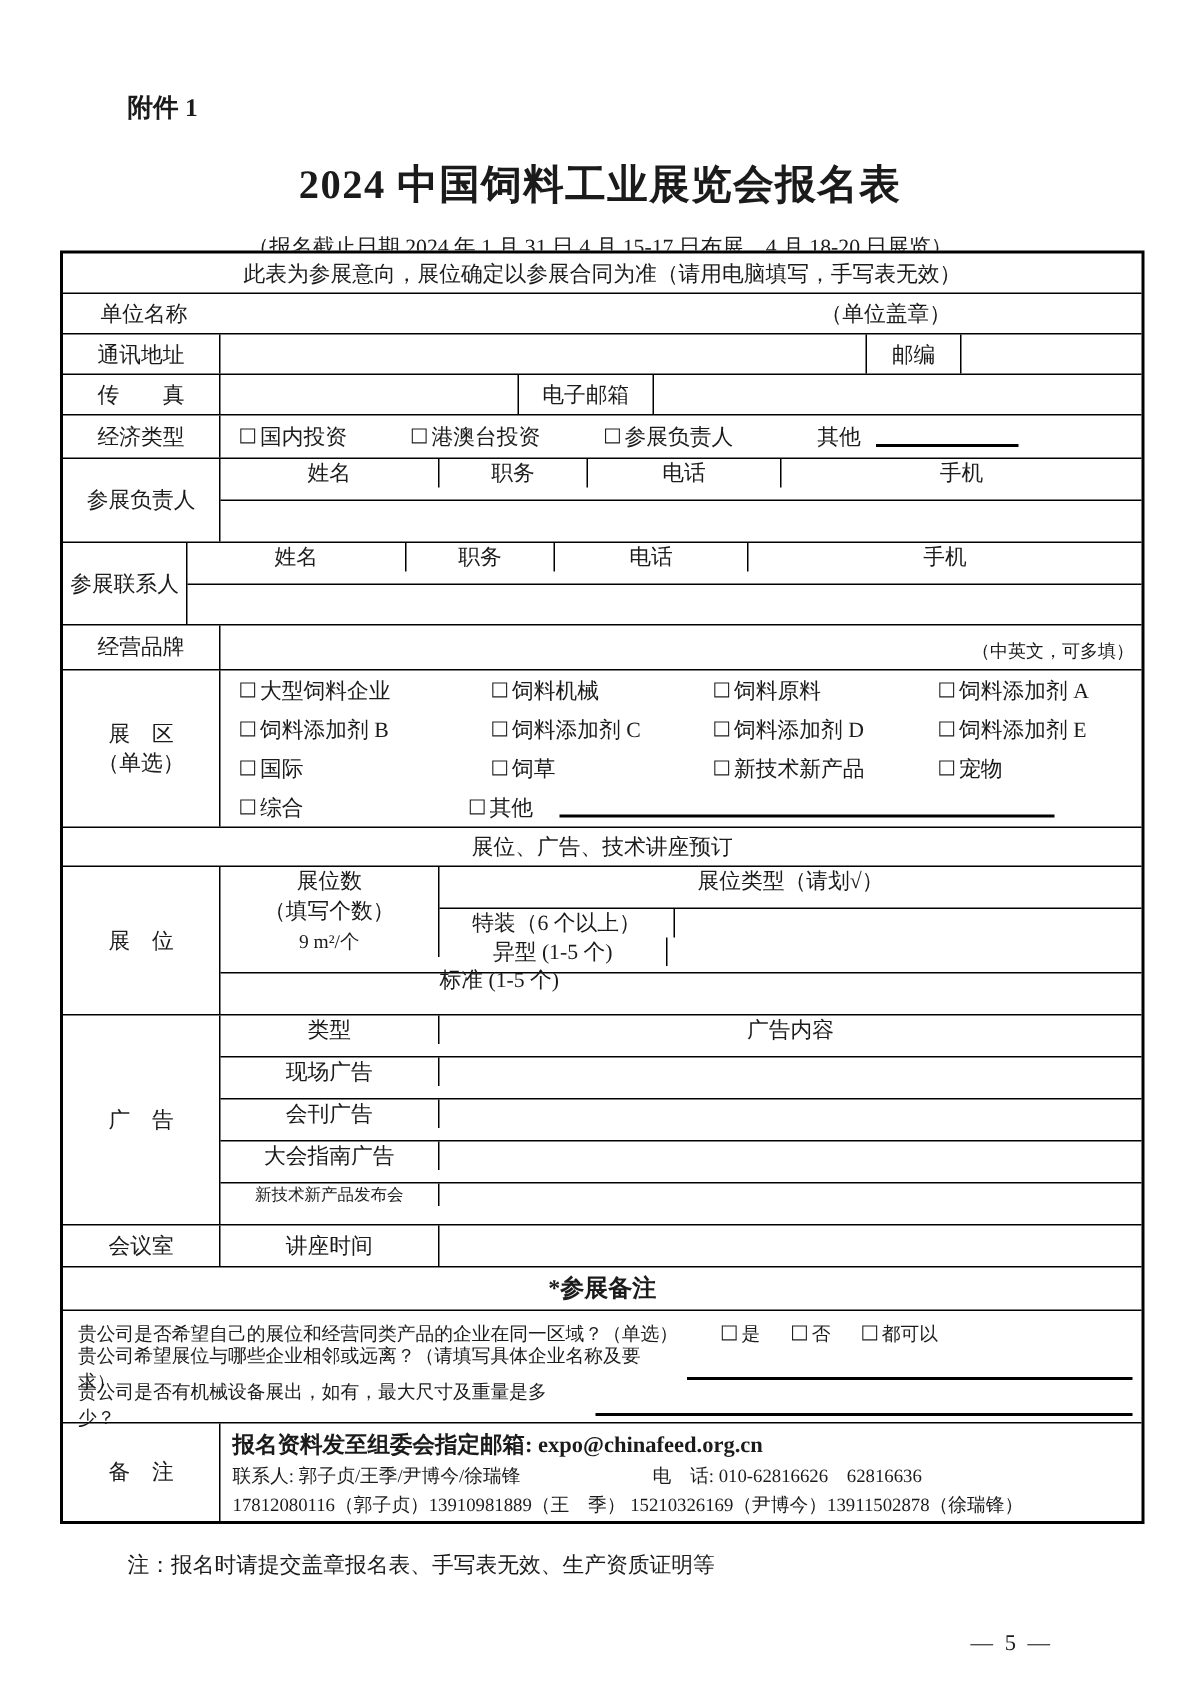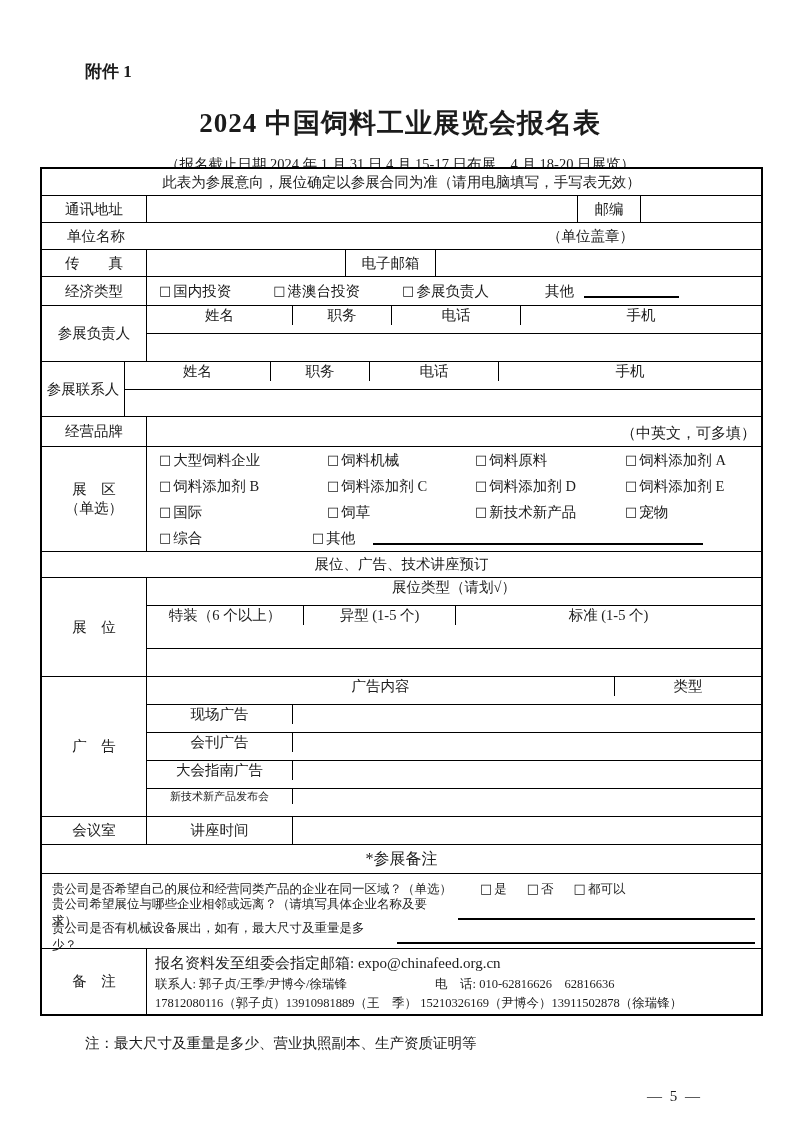--- a/index.html
+++ b/index.html
@@ -13,61 +13,61 @@
   .subtitle{position:absolute;top:155px;left:0;width:100%;text-align:center;font-size:14.5px;}
 
   .tbl{position:absolute;left:40px;top:167px;width:723px;border:2px solid #000;background:#fff;}
   .r{display:flex;border-bottom:1px solid #000;align-items:stretch;}
   .r.last{border-bottom:none;}
   .c{border-right:1px solid #000;}
   .r > .c:last-child, .r2 > .c:last-child{border-right:none;}
   .col{display:flex;flex-direction:column;flex:1;min-width:0;}
   .r2{display:flex;align-items:flex-start;}
   .col > .r2{border-bottom:1px solid #000;}
-  .col > .r2:last-child{border-bottom:none;}
+  .col > .r2:last-child{border-bottom:none;flex-direction:column;}
   .cc{display:flex;align-items:center;justify-content:center;text-align:center;}
   .cl{display:flex;align-items:center;padding-left:10px;}
   .flex1{flex:1;min-width:0;}
-  .bold{font-weight:normal;}
+  .bold{font-weight:bold;}
   .cb{font-family:"DejaVu Sans",sans-serif;font-size:13px;margin-right:2px;position:relative;top:-1px;}
   .cbi{display:inline-flex;align-items:center;white-space:nowrap;}
   .ul{display:inline-block;border-bottom:2px solid #000;height:13px;}
   .zline{display:flex;align-items:center;height:26px;padding-left:12px;}
   .small{font-size:12.5px;}
-  .tiny{font-size:15px;}
+  .tiny{font-size:12px;}
   .footnote{position:absolute;left:85px;top:1034px;font-size:14.5px;}
   .pagenum{position:absolute;right:98px;top:1088px;font-size:15px;letter-spacing:2px;}
 </style>
 </head>
 <body>
 
 <div class="page">
 
   <div class="attachment">附件 1</div>
   <div class="title">2024 中国饲料工业展览会报名表</div>
   <div class="subtitle">（报名截止日期 2024 年 1 月 31 日,4 月 15-17 日布展，4 月 18-20 日展览）</div>
 
   <div class="tbl">
 
     <div class="r" style="height:27px">
       <div class="c flex1 cc">此表为参展意向，展位确定以参展合同为准（请用电脑填写，手写表无效）</div>
     </div>
 
+    <div class="r" style="height:27px;position:relative">
+      <div class="c flex1 cl" style="padding-left:25px">
+        <span>单位名称</span>
+        <span style="position:absolute;left:505px">（单位盖章）</span>
+      </div>
+    </div>
+
     <div class="r" style="height:27px">
       <div class="c cc" style="width:105px">通讯地址</div>
       <div class="c flex1"></div>
       <div class="c cc" style="width:63px">邮编</div>
       <div class="c" style="width:120px"></div>
-    </div>
-
-    <div class="r" style="height:27px;position:relative">
-      <div class="c flex1 cl" style="padding-left:25px">
-        <span>单位名称</span>
-        <span style="position:absolute;left:505px">（单位盖章）</span>
-      </div>
     </div>
 
     <div class="r" style="height:27px">
       <div class="c cc" style="width:105px">传　　真</div>
       <div class="c" style="width:199px"></div>
       <div class="c cc" style="width:90px">电子邮箱</div>
       <div class="c flex1"></div>
     </div>
 
     <div class="r" style="height:29px">
@@ -208,20 +208,25 @@
     </div>
 
     <div class="r" style="height:26px">
       <div class="c flex1 cc">展位、广告、技术讲座预订</div>
     </div>
 
     <div class="r" style="height:99px">
       <div class="c cc" style="width:105px">展　位</div>
       <div class="col">
         <div class="r2" style="height:71px">
+          <div class="c cc" style="width:146px;flex-direction:column;line-height:20px">
+            <span>展位数</span>
+            <span>（填写个数）</span>
+            <span style="font-size:13px">9 m²/个</span>
+          </div>
           <div class="col">
             <div class="r2" style="height:28px">
               <div class="c flex1 cc">展位类型（请划√）</div>
             </div>
             <div class="r2 flex1">
               <div class="c cc" style="width:157px">特装（6 个以上）</div>
               <div class="c cc" style="width:152px">异型 (1-5 个)</div>
               <div class="c cc flex1">标准 (1-5 个)</div>
             </div>
           </div>
@@ -232,22 +237,22 @@
           <div class="c" style="width:152px"></div>
           <div class="c flex1"></div>
         </div>
       </div>
     </div>
 
     <div class="r" style="height:140px">
       <div class="c cc" style="width:105px">广　告</div>
       <div class="col">
         <div class="r2" style="height:28px">
+          <div class="c cc" style="width:146px">类型</div>
           <div class="c cc flex1">广告内容</div>
-          <div class="c cc" style="width:146px">类型</div>
         </div>
         <div class="r2" style="height:28px">
           <div class="c cc" style="width:146px">现场广告</div>
           <div class="c flex1"></div>
         </div>
         <div class="r2" style="height:28px">
           <div class="c cc" style="width:146px">会刊广告</div>
           <div class="c flex1"></div>
         </div>
         <div class="r2" style="height:28px">
@@ -306,16 +311,16 @@
         <div class="small" style="height:19px;display:flex;align-items:center">
           <span>联系人: 郭子贞/王季/尹博今/徐瑞锋</span>
           <span style="margin-left:88px">电　话: 010-62816626　62816636</span>
         </div>
         <div class="small" style="height:19px;display:flex;align-items:center">17812080116（郭子贞）13910981889（王　季） 15210326169（尹博今）13911502878（徐瑞锋）</div>
       </div>
     </div>
 
   </div>
 
-  <div class="footnote">注：最大尺寸及重量是多少、营业执照副本、生产资质证明等</div>
+  <div class="footnote">注：报名时请提交盖章报名表、手写表无效、生产资质证明等</div>
   <div class="pagenum">— 5 —</div>
 
 </div>
 
 </body></html>

